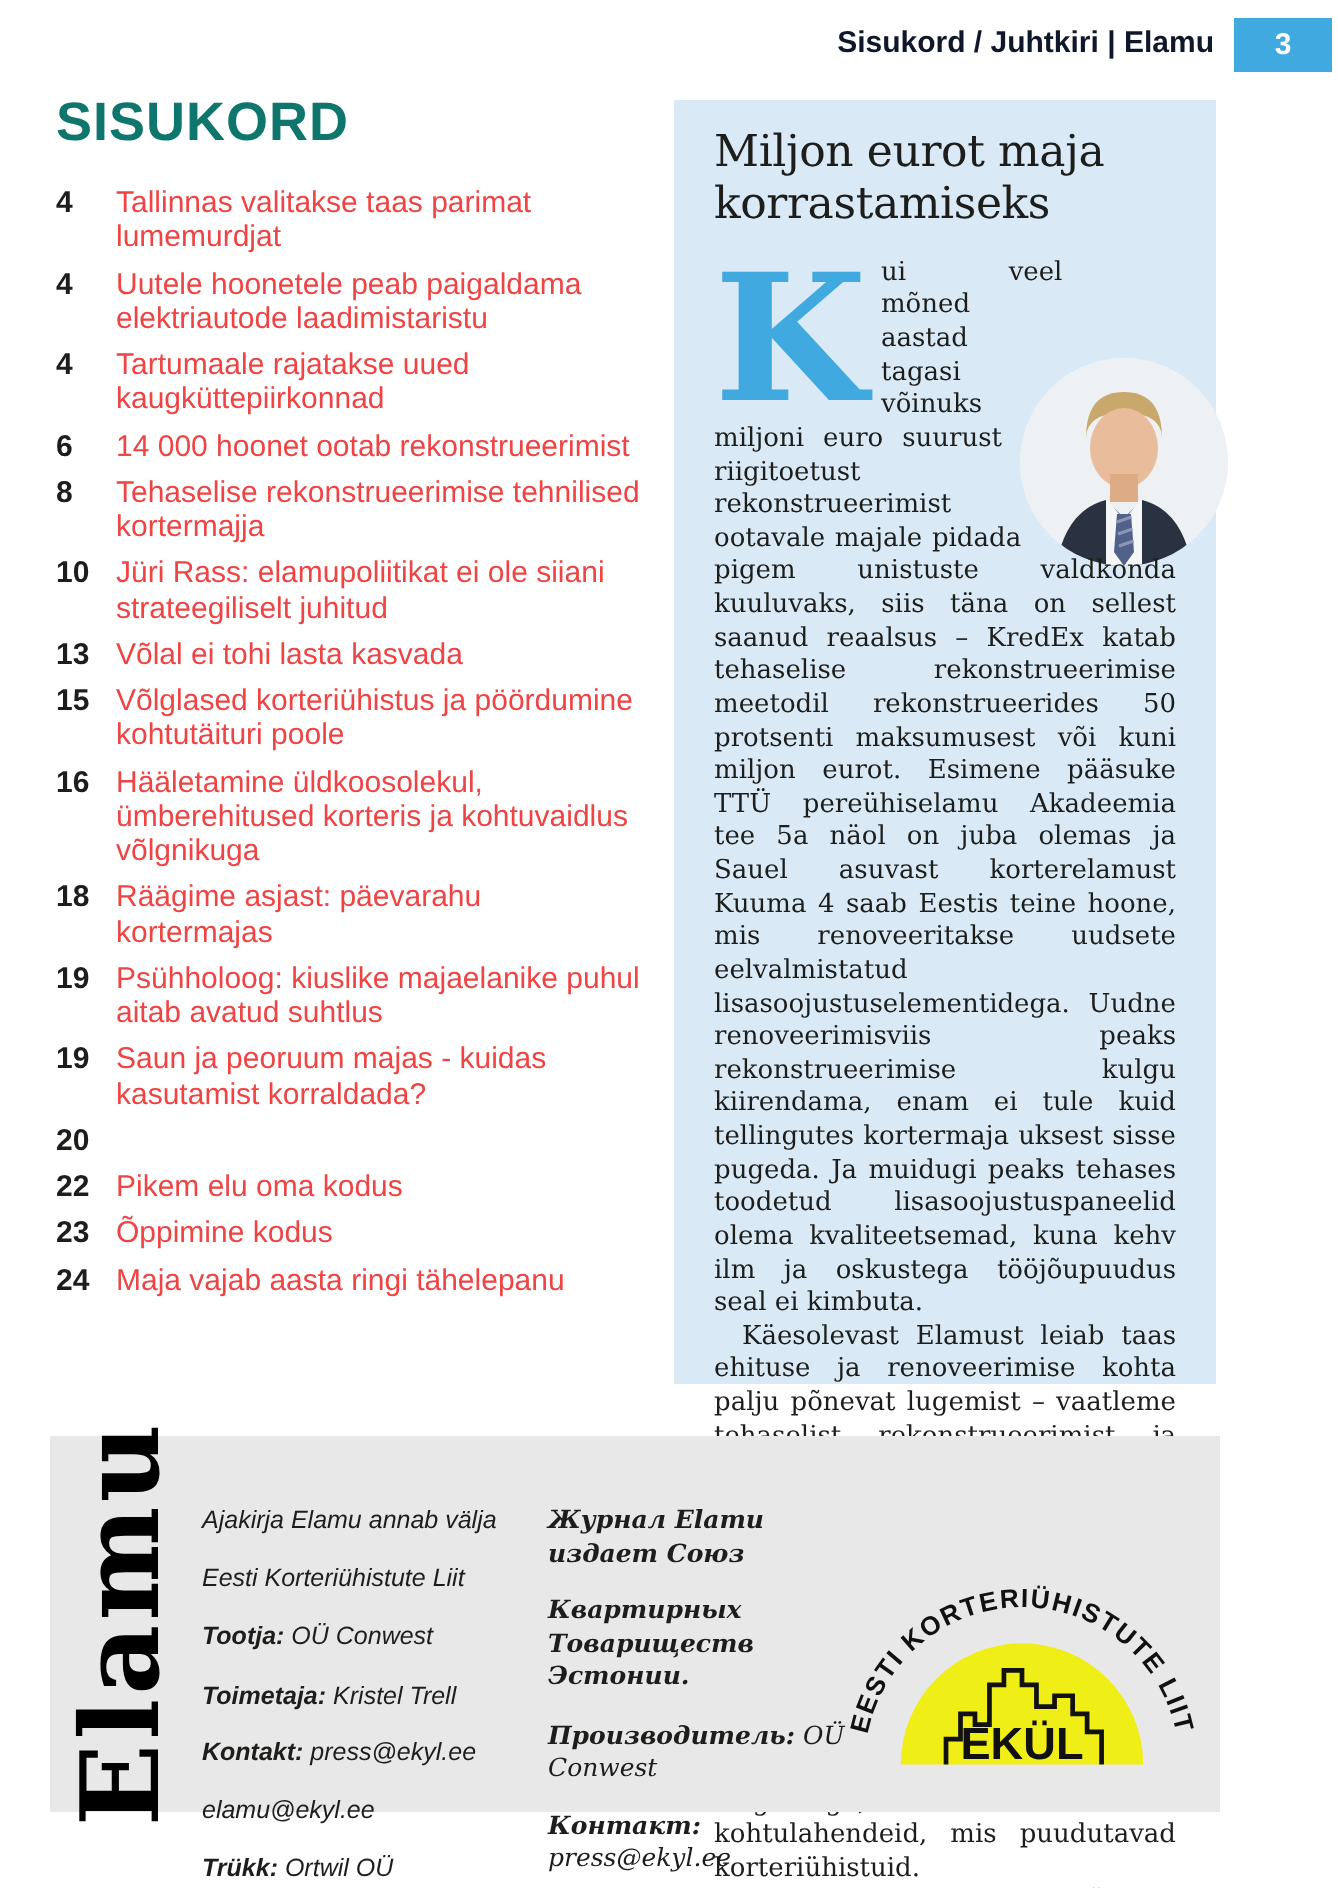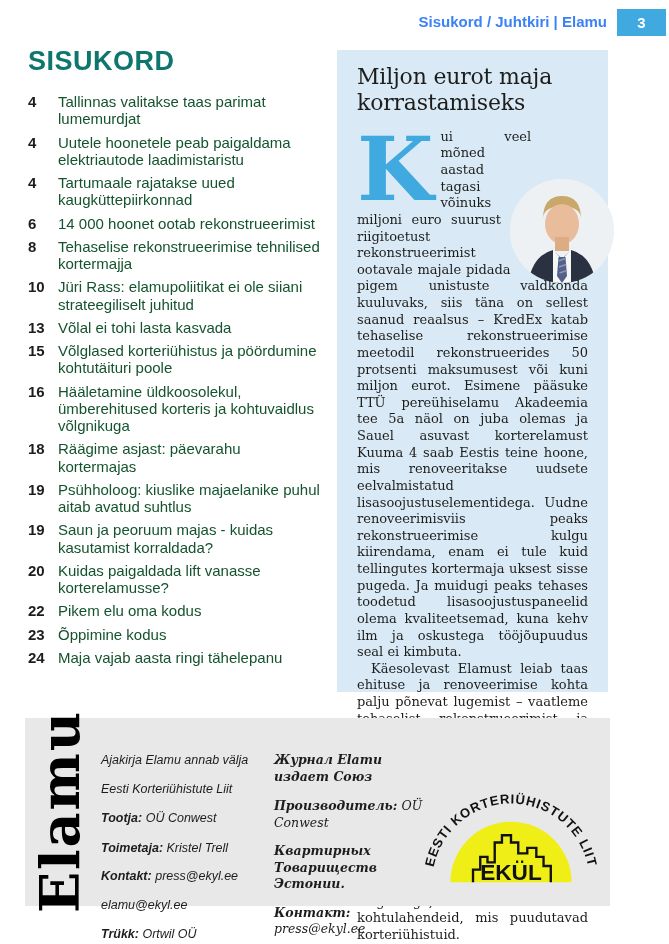--- a/index.html
+++ b/index.html
@@ -8,38 +8,38 @@
     width: 669px; height: 944px; position: relative;
     font-family: "Liberation Sans", sans-serif;
     color: #1d1d1b;
     overflow: hidden;
   }
 
   
   .header { position: absolute; top: 8px; left: 0; right: 0; height: 28px; }
   .breadcrumb {
     position: absolute; right: 62px; top: 0; line-height: 28px;
-    font-size: 15px; font-weight: bold; color: #3b82f6;
+    font-size: 15px; font-weight: bold; color: #0f172a;
   }
   .pagenum-box {
     position: absolute; right: 3px; top: 1px; width: 49px; height: 27px;
     background: #3fa9e0; color: #ffffff; font-weight: bold; font-size: 15px;
     display: flex; align-items: center; justify-content: center;
   }
 
   
   .toc { position: absolute; left: 28px; top: 46px; width: 294px; }
   .toc-title {
     font-size: 27px; font-weight: bold; letter-spacing: 0.5px;
     color: #0f766e; margin-bottom: 16px;
   }
   .toc-list { display: flex; flex-direction: column; gap: 6px; }
   .toc-row { display: flex; cursor: pointer; }
   .toc-num { width: 30px; flex: 0 0 30px; font-weight: bold; font-size: 15px; line-height: 1.15; color: #1d1d1b; }
-  .toc-item-title { flex: 1; font-size: 15px; line-height: 1.15; color: #14532d; }
+  .toc-item-title { flex: 1; font-size: 15px; line-height: 1.15; color: #ef4444; }
 
   
   .panel {
     position: absolute; left: 337px; top: 50px; width: 271px; height: 642px;
     background: #d9eaf6; padding: 14px 20px 14px 20px;
   }
   .panel-title {
     font-family: "DejaVu Serif", serif;
     font-size: 22px; line-height: 1.2; font-weight: 500;
     color: #1d1d1b; margin-bottom: 12px; letter-spacing: -0.2px;
@@ -159,21 +159,20 @@
         <span class="toc-item-title">Psühholoog: kiuslike majaelanike puhul aitab avatud suhtlus</span>
       </div>
 
       <div class="toc-row">
         <span class="toc-num">19</span>
         <span class="toc-item-title">Saun ja peoruum majas - kuidas kasutamist korraldada?</span>
       </div>
 
       <div class="toc-row">
         <span class="toc-num">20</span>
-        <span class="toc-item-title">Kuidas paigaldada lift vanasse korterelamusse?</span>
       </div>
 
       <div class="toc-row">
         <span class="toc-num">22</span>
         <span class="toc-item-title">Pikem elu oma kodus</span>
       </div>
 
       <div class="toc-row">
         <span class="toc-num">23</span>
         <span class="toc-item-title">Õppimine kodus</span>
@@ -232,23 +231,23 @@
 
       <p class="f-line"><b class="f-label"></b><span>elamu@ekyl.ee</span></p>
 
       <p class="f-line gap"><b class="f-label">Trükk:</b><span> Ortwil OÜ</span></p>
     </div>
 
   <div class="f-col f-col-ru">
 
       <p class="f-line"><b class="f-label">Журнал Elamu издает Союз</b><span></span></p>
 
+      <p class="f-line"><b class="f-label">Квартирных Товариществ Эстонии.</b><span></span></p>
+
       <p class="f-line gap"><b class="f-label">Производитель:</b><span> OÜ Conwest</span></p>
-
-      <p class="f-line"><b class="f-label">Квартирных Товариществ Эстонии.</b><span></span></p>
 
       <p class="f-line"><b class="f-label">Контакт:</b><span> press@ekyl.ee</span></p>
 
       <p class="f-line gap"><b class="f-label">Редактор:</b><span> Кристель Трелл</span></p>
 
       <p class="f-line gap"><b class="f-label">Реклама:</b><span> 6275740, 55585707,</span></p>
 
     </div>
 
   <div class="ekul-logo">

